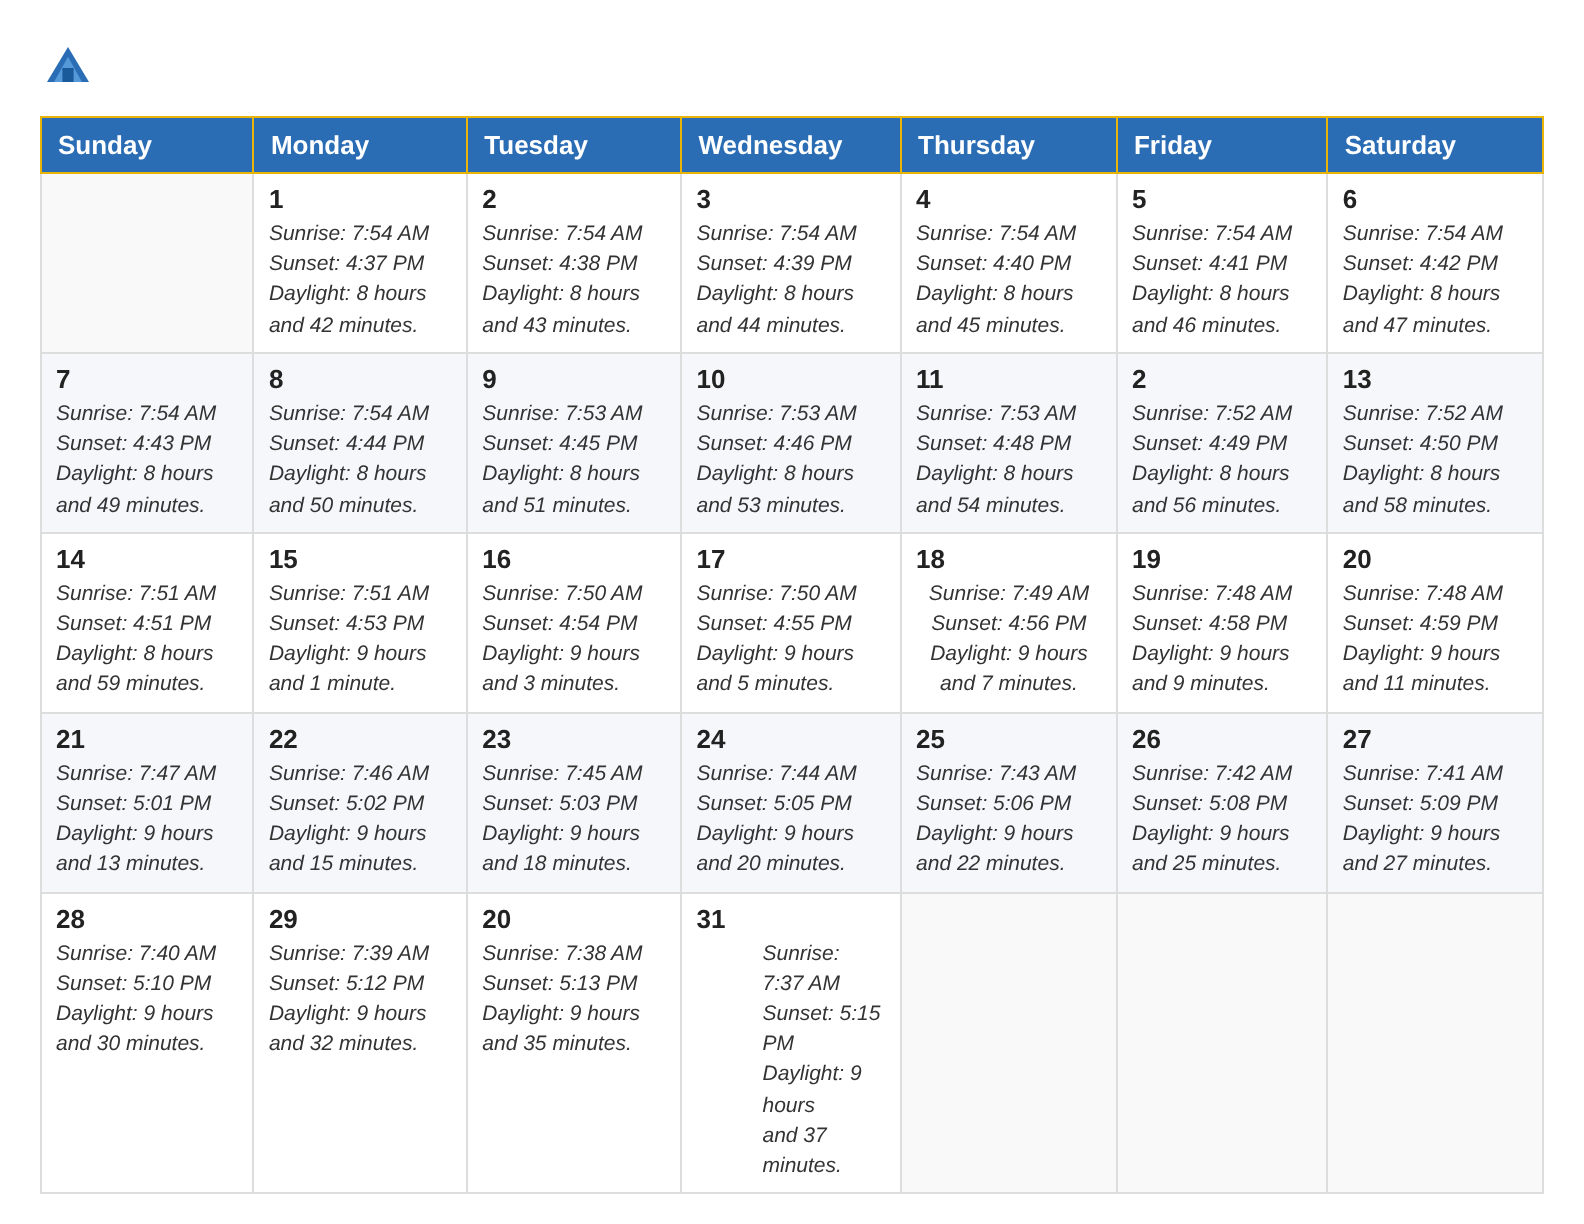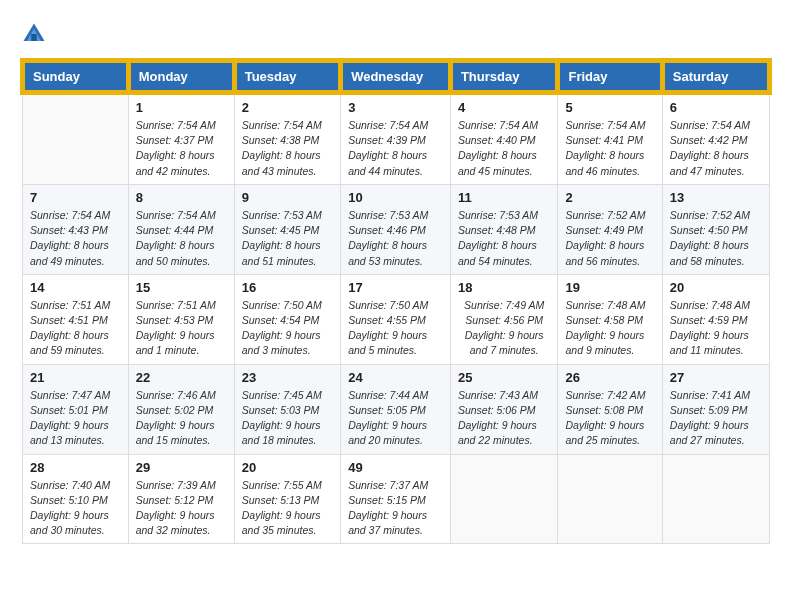--- a/index.html
+++ b/index.html
@@ -55,21 +55,21 @@
       width: 100%;
       border-collapse: collapse;
       border: 1px solid #ccc;
     }
     .calendar th {
       background-color: #2a6db5;
       color: #fff;
       text-align: left;
       padding: 6px 8px;
       font-size: 13px;
-      border: 5px solid #eab308;
+      border: 1px solid #eab308;
     }
     .calendar td {
       vertical-align: top;
       padding: 5px 7px;
       border: 1px solid #ddd;
       font-size: 11px;
       color: #333;
       min-height: 80px;
       width: 113px;
     }
@@ -337,28 +337,28 @@
         </td>
         <td>
           <div class="day-number">29</div>
           <div class="day-info" style="white-space: pre-line;">Sunrise: 7:39 AM
 Sunset: 5:12 PM
 Daylight: 9 hours
 and 32 minutes.</div>
         </td>
         <td>
           <div class="day-number">20</div>
-          <div class="day-info" style="white-space: pre-line;">Sunrise: 7:55 AM
+          <div class="day-info" style="white-space: pre-line;">Sunrise: 7:38 AM
 Sunset: 5:13 PM
 Daylight: 9 hours
 and 35 minutes.</div>
         </td>
         <td>
-          <div class="day-number">49</div>
-          <div class="day-info" style="white-space: pre-line;">Sunrise: 7:37 AM
+          <div class="day-number">31</div>
+          <div class="day-info" style="white-space: pre-line; margin-left: 33px;">Sunrise: 7:37 AM
 Sunset: 5:15 PM
 Daylight: 9 hours
 and 37 minutes.</div>
         </td>
         <td class="empty-cell"></td>
         <td class="empty-cell"></td>
         <td class="empty-cell"></td>
       </tr>
     </tbody>
 </table>

